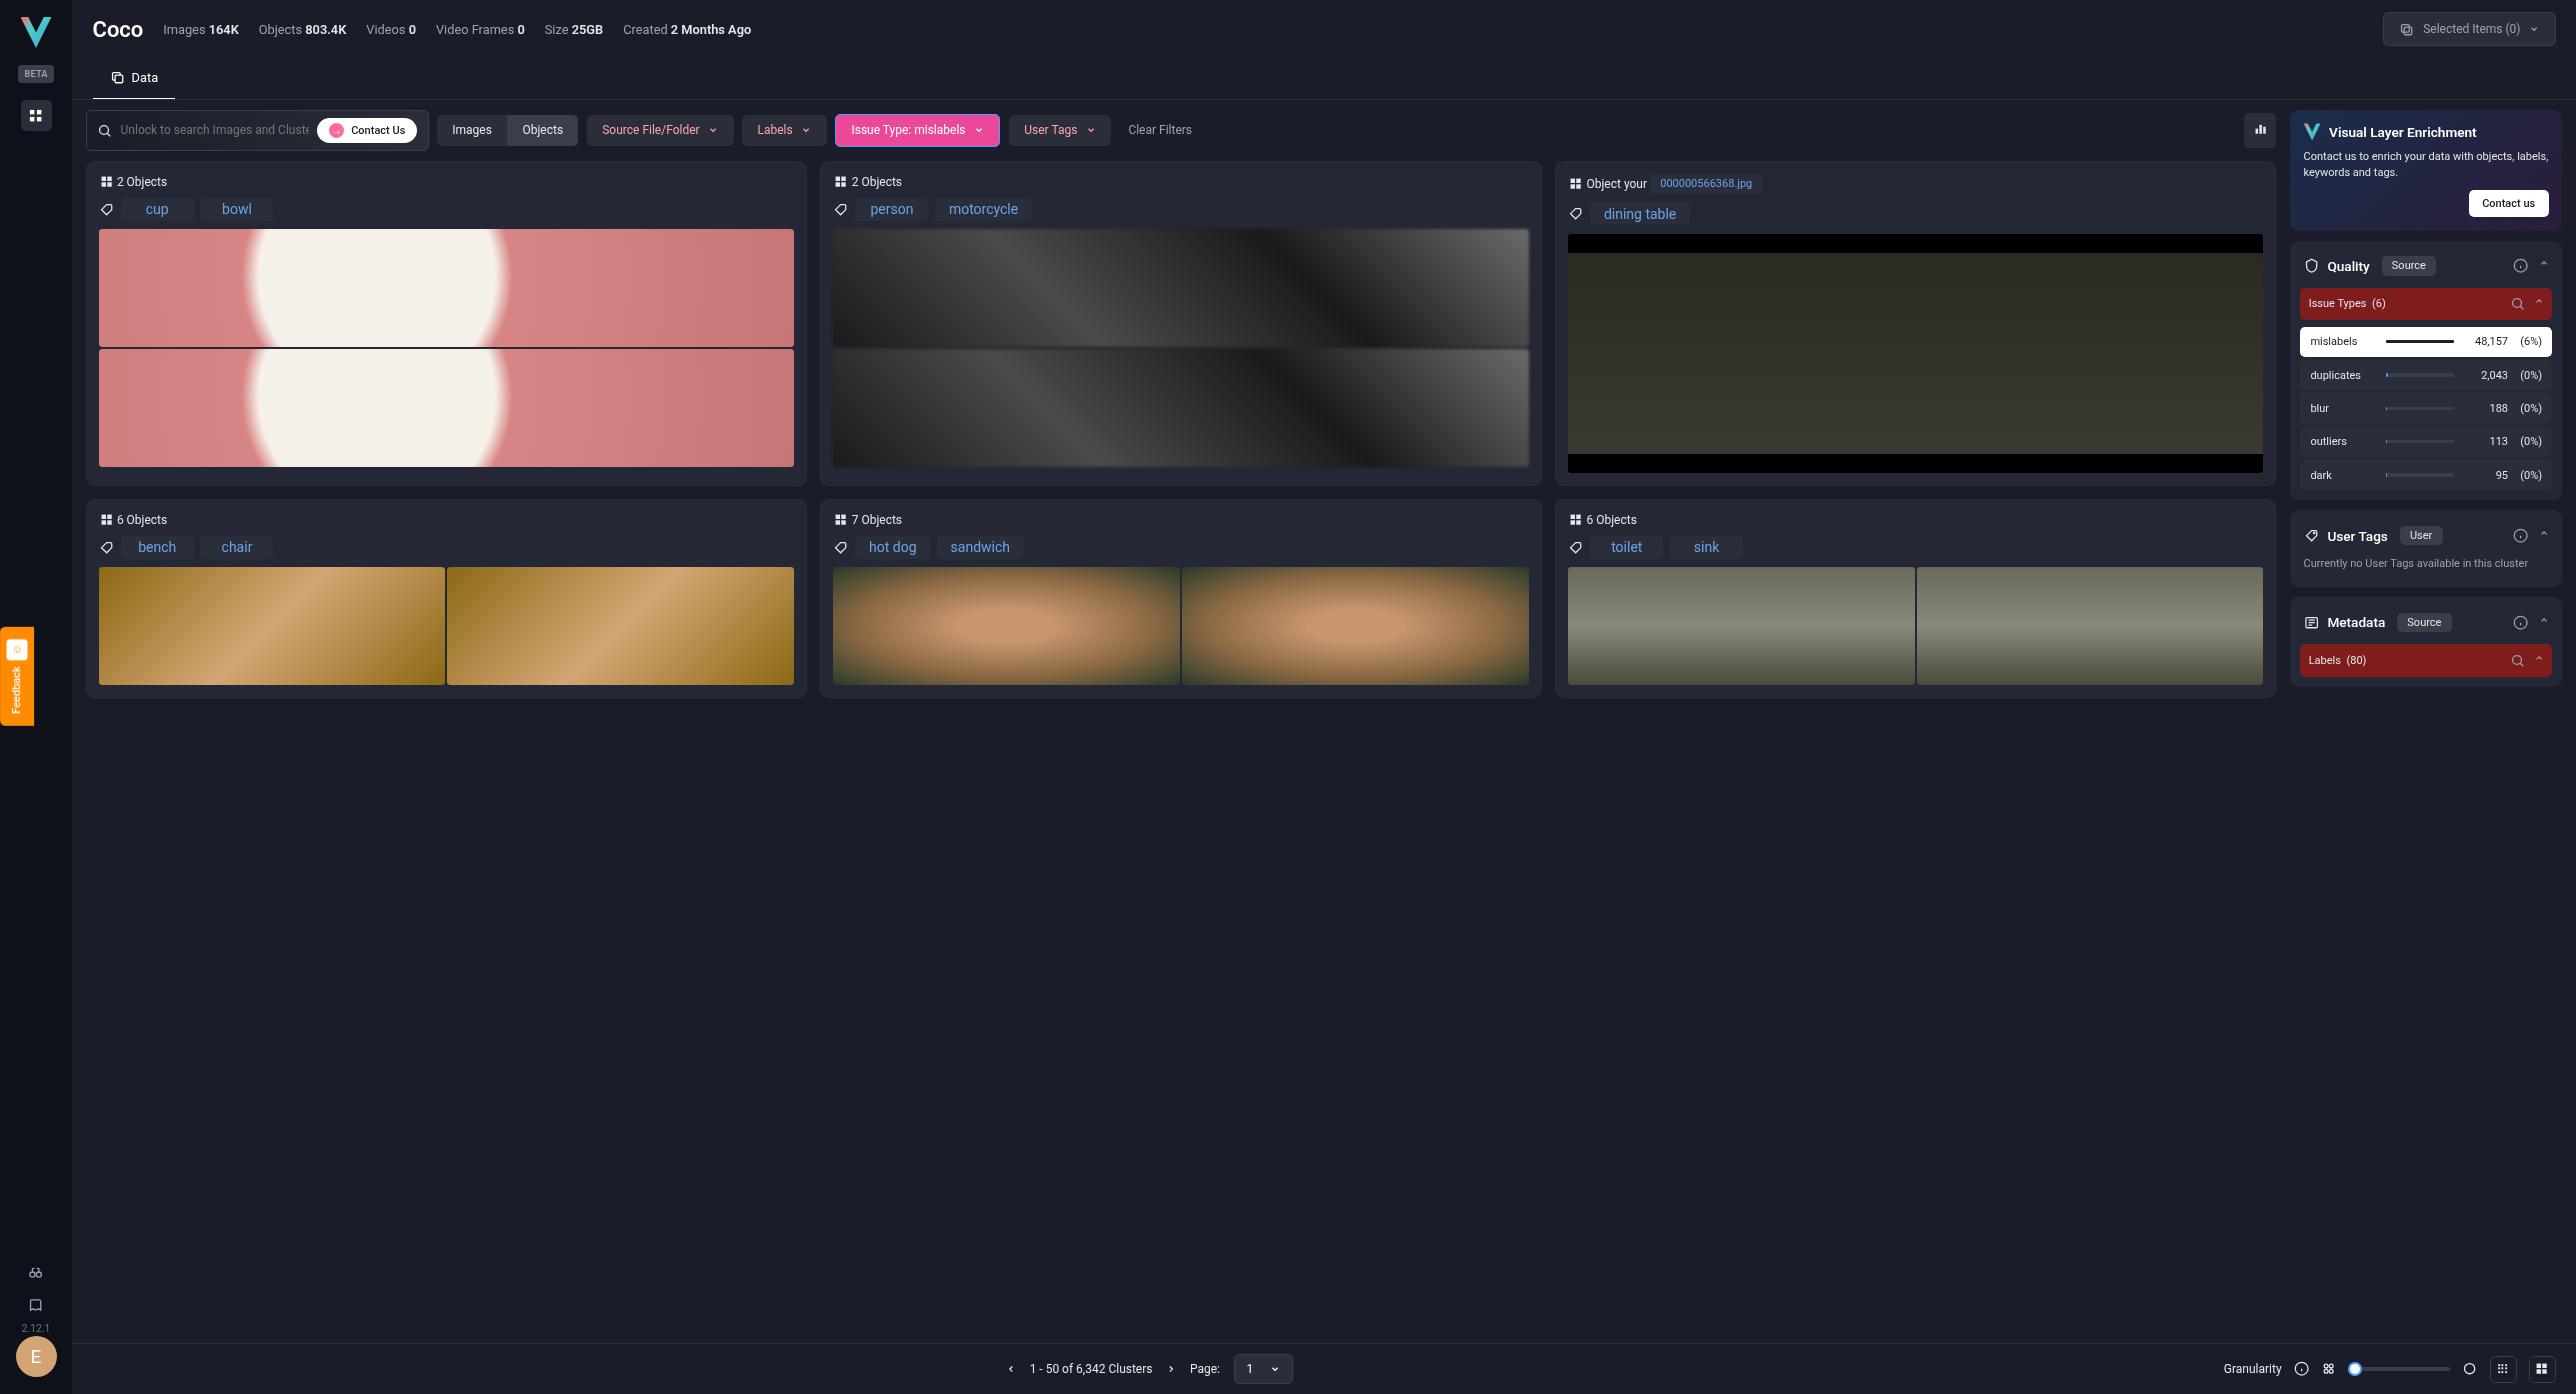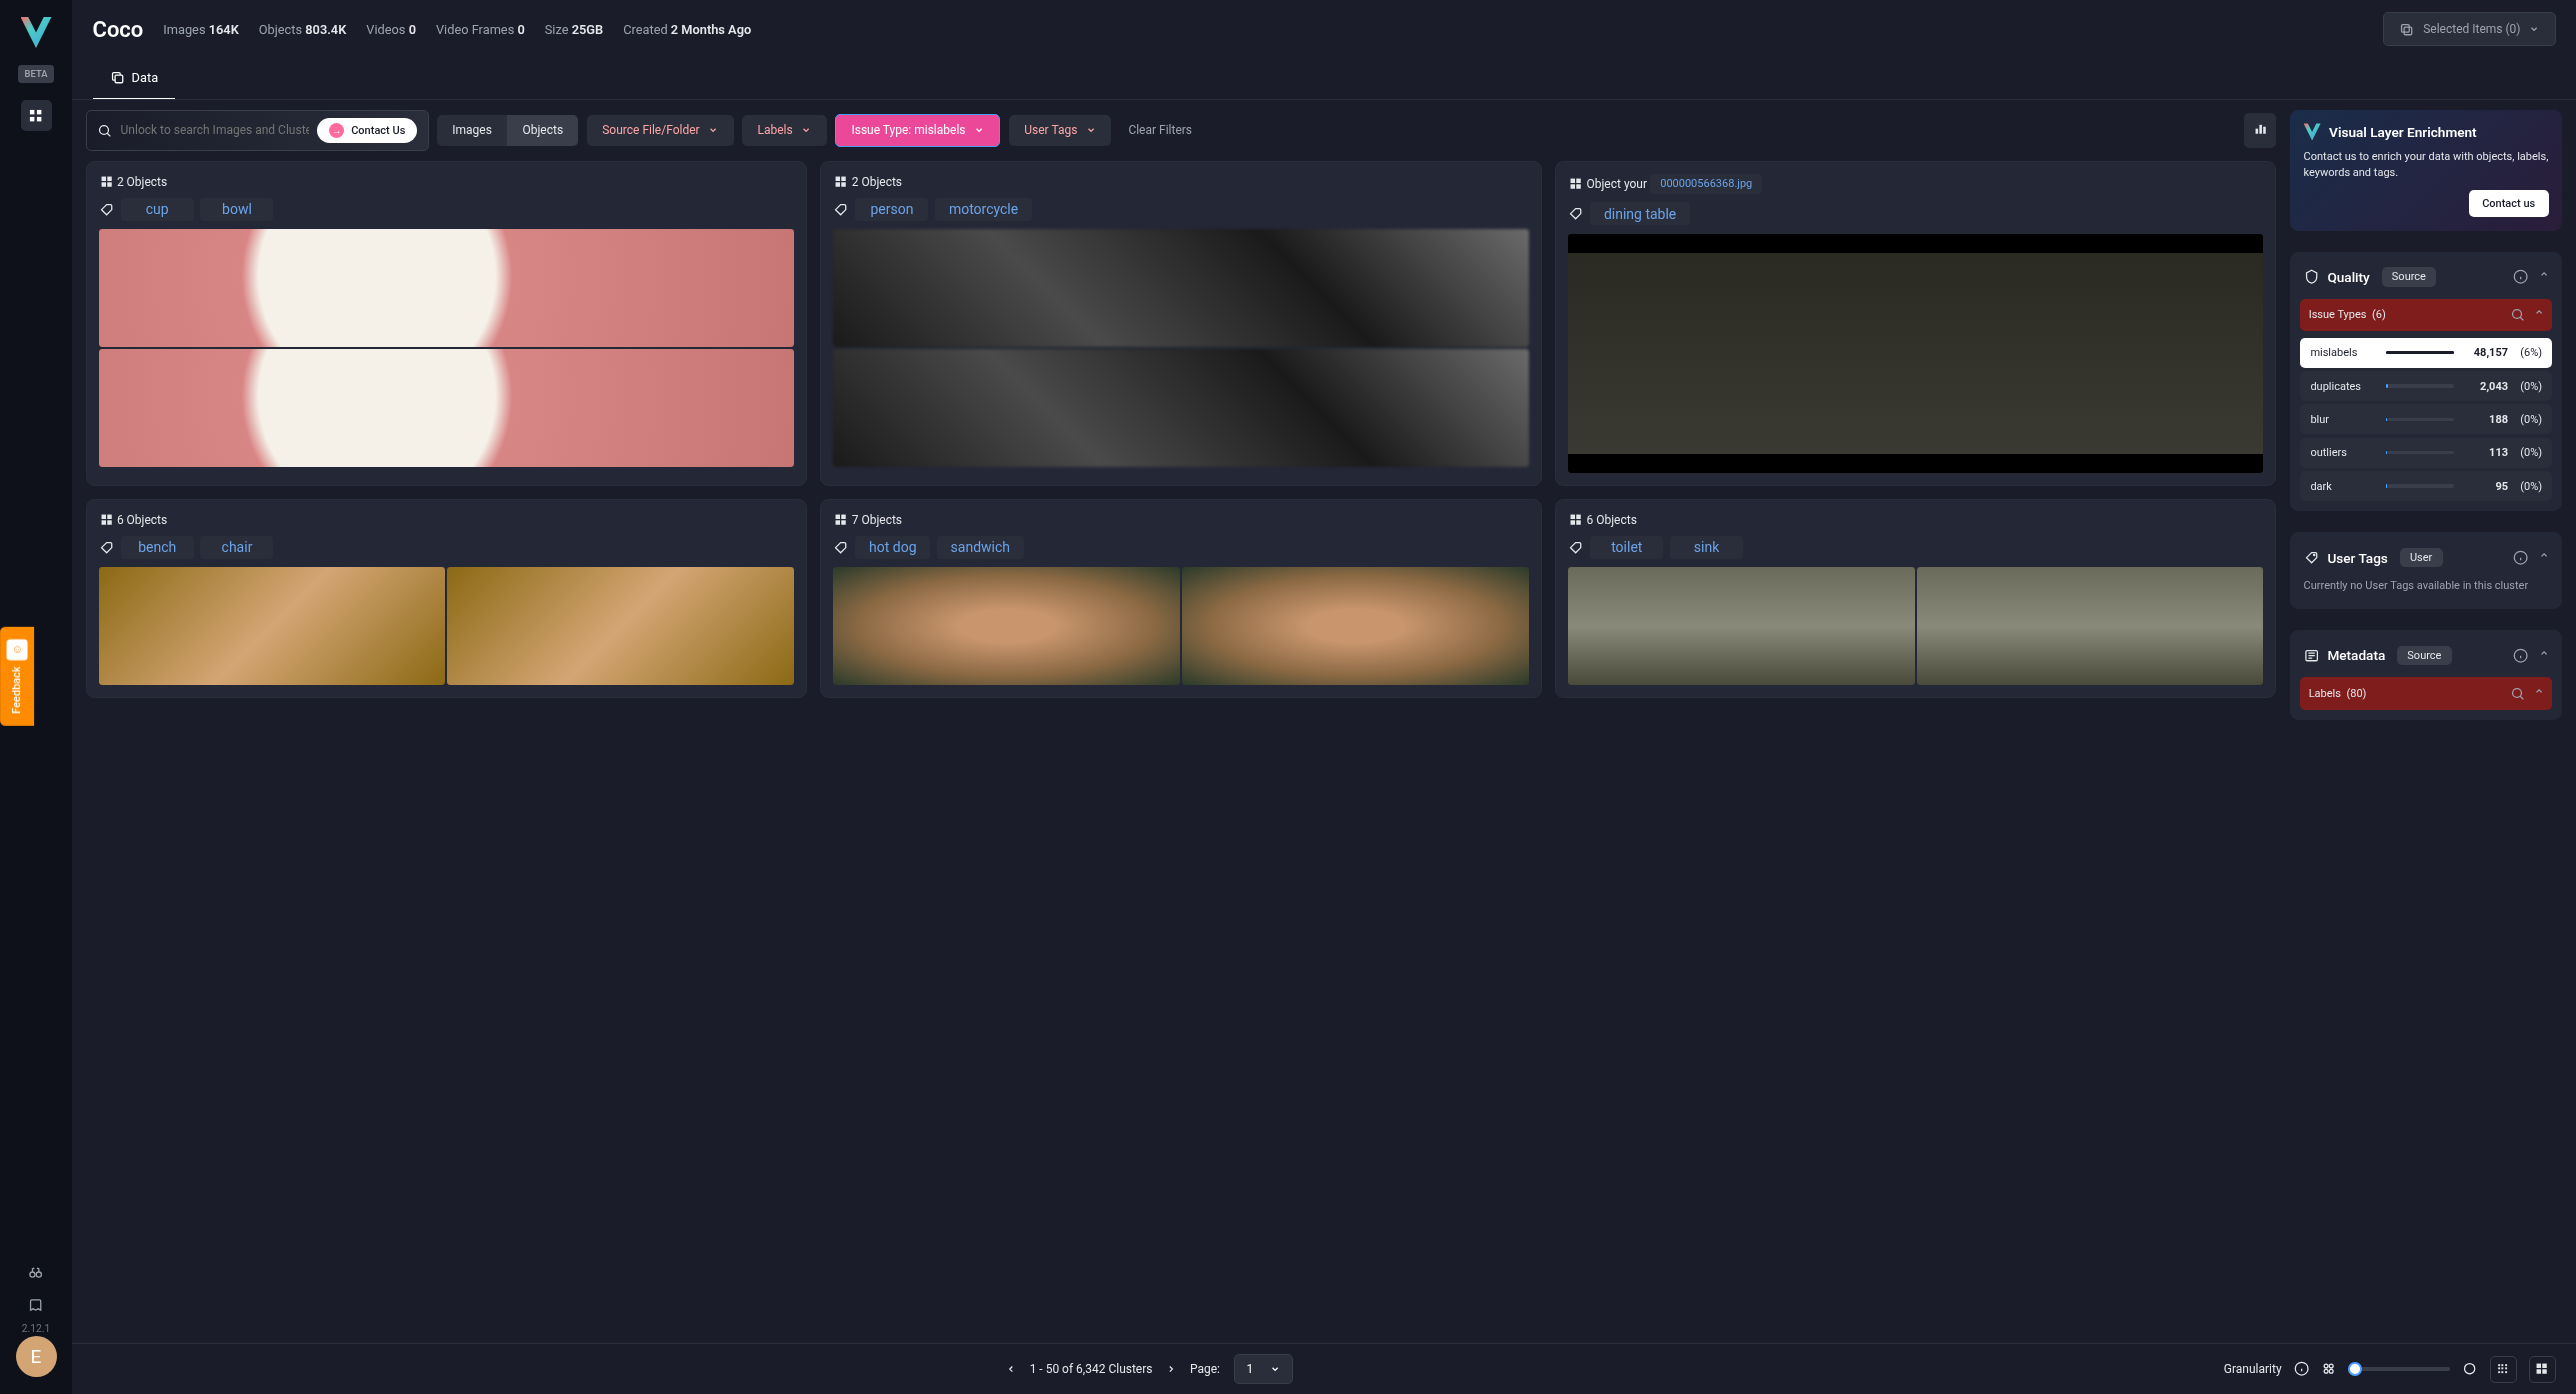--- a/index.html
+++ b/index.html
@@ -47,41 +47,41 @@
 .source-chip { background: #2a2d3a; color: #6ba3e8; padding: 3.4px 10.2px; border-radius: 3.4px; font-size: 11px; }
 .card-images { display: flex; flex-direction: column; gap: 1.7px; }
 .card-images.row { flex-direction: row; }
 .card-img { width: 100%; background: linear-gradient(135deg, #3a3d4a, #2a2d3a); border-radius: 3.4px; }
 .cups { background: radial-gradient(circle at 40% 40%, #f5f0e8 0%, #f5f0e8 28%, #d88585 32%, #c77575 100%); height: 118px; }
 .motor { background: linear-gradient(45deg, #1a1a1a, #4a4a4a, #1a1a1a, #6a6a6a); filter: blur(1.7px); height: 118px; }
 .table { background: linear-gradient(180deg, #000 0%, #000 8%, #2a2a22 8%, #3a3a32 92%, #000 92%); height: 239px; }
 .bench { background: linear-gradient(135deg, #8b6914, #d4a574, #8b6914); height: 118px; }
 .bread { background: radial-gradient(ellipse at 50% 50%, #c8956d 20%, #8b6943 60%, #2a3a2a 100%); height: 118px; }
 .toilet { background: linear-gradient(180deg, #6a6a5a 0%, #8a8a7a 50%, #4a4a3a 100%); height: 118px; }
-.right-panel { width: 286px; padding: 10.2px 6.8px; display: flex; flex-direction: column; gap: 21px; overflow-y: auto; }
+.right-panel { width: 286px; padding: 10.2px 6.8px; display: flex; flex-direction: column; gap: 10px; overflow-y: auto; }
 .enrichment-card { background: linear-gradient(135deg, #1a2d4a, #2a1d3a); border-radius: 8.5px; padding: 13.6px; position: relative; }
 .enrichment-title { display: flex; align-items: center; gap: 8.5px; font-size: 13.6px; font-weight: 600; color: #fff; margin-bottom: 8.5px; }
 .enrichment-text { font-size: 11px; color: #e5e7eb; line-height: 1.5; margin-bottom: 8.5px; }
 .enrichment-btn { background: #fff; color: #1a1d29; padding: 6.8px 13.6px; border-radius: 5.1px; font-size: 11px; font-weight: 500; border: none; cursor: pointer; float: right; }
 .panel-section { background: #242735; border-radius: 8.5px; padding: 10.2px; }
 .section-header { display: flex; align-items: center; gap: 8.5px; padding: 5.1px 3.4px; }
 .section-title { font-size: 13.6px; font-weight: 500; color: #fff; }
 .section-pill { background: #3a3d4a; color: #e5e7eb; padding: 3.4px 10.2px; border-radius: 5.1px; font-size: 11px; margin-left: 3.4px; }
 .section-actions { margin-left: auto; display: flex; gap: 10.2px; color: #9ca3af; }
 .subsection { background: #7f1d1d; border-radius: 5.1px; padding: 8.5px; margin-top: 6.8px; }
 .subsection-header { display: flex; align-items: center; font-size: 11px; color: #e5e7eb; }
 .subsection-header .actions { margin-left: auto; display: flex; gap: 8.5px; color: #9ca3af; }
 .issue-list { display: flex; flex-direction: column; gap: 3.4px; margin-top: 6.8px; }
 .issue-row { display: flex; align-items: center; background: #2a2d3a; border-radius: 5.1px; padding: 8.5px 10.2px; font-size: 11px; }
 .issue-row.selected { background: #fff; color: #1a1d29; }
 .issue-name { width: 65px; }
 .issue-bar { flex: 1; height: 3.4px; background: #3a3d4a; border-radius: 1.7px; margin: 0 10.2px; position: relative; }
 .issue-bar-fill { position: absolute; height: 100%; background: #4a9eff; border-radius: 1.7px; }
 .issue-row.selected .issue-bar-fill { background: #1a1d29; }
-.issue-count { width: 44px; text-align: right; font-weight: bold; }
+.issue-count { width: 44px; text-align: right; }
 .issue-pct { width: 34px; text-align: right; }
 .empty-text { color: #9ca3af; font-size: 11px; padding: 6.8px 3.4px; }
 .footer { display: flex; align-items: center; padding: 10.2px 20.5px; border-top: 0.9px solid #2a2d3a; gap: 17px; }
 .pagination { display: flex; align-items: center; gap: 13.6px; margin: 0 auto; font-size: 12px; color: #e5e7eb; }
 .page-select { background: #2a2d3a; border: 0.9px solid #3a3d4a; border-radius: 5.1px; padding: 6.8px 12px; color: #fff; font-size: 12px; display: flex; align-items: center; gap: 17px; cursor: pointer; }
 .granularity { display: flex; align-items: center; gap: 12px; font-size: 12px; color: #e5e7eb; }
 .slider { width: 102px; height: 3.4px; background: #3a3d4a; border-radius: 1.7px; position: relative; }
 .slider-thumb { position: absolute; width: 13.6px; height: 13.6px; background: #fff; border-radius: 50%; top: -5.1px; left: 0; border: 2.6px solid #4a9eff; }
 .grid-size-btn { width: 27px; height: 27px; border: 0.9px solid #3a3d4a; border-radius: 5.1px; display: flex; align-items: center; justify-content: center; cursor: pointer; }
 .icon-svg { width: 15.3px; height: 15.3px; }

